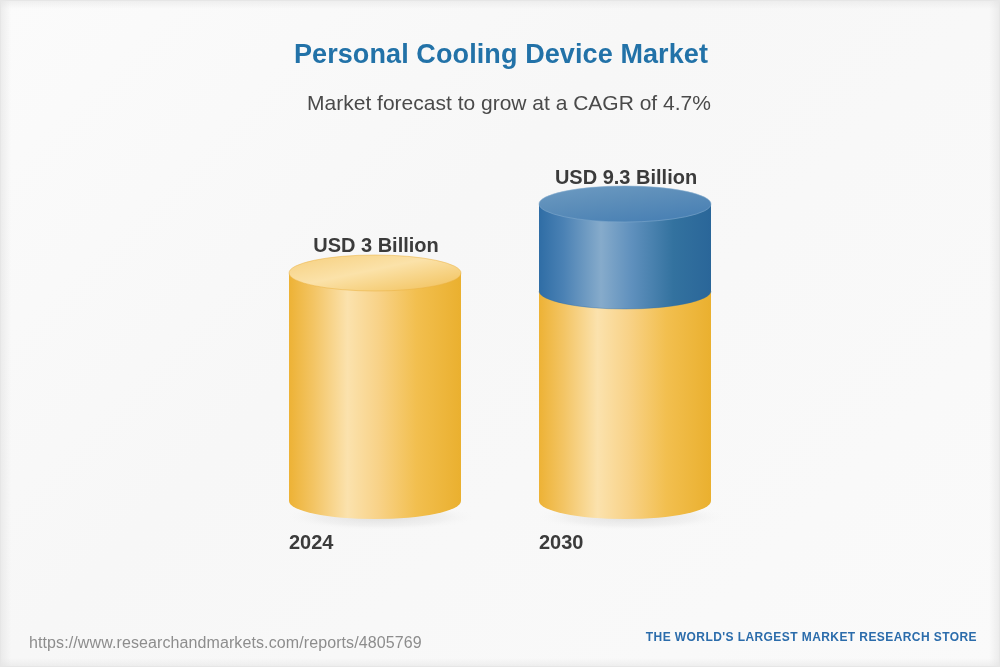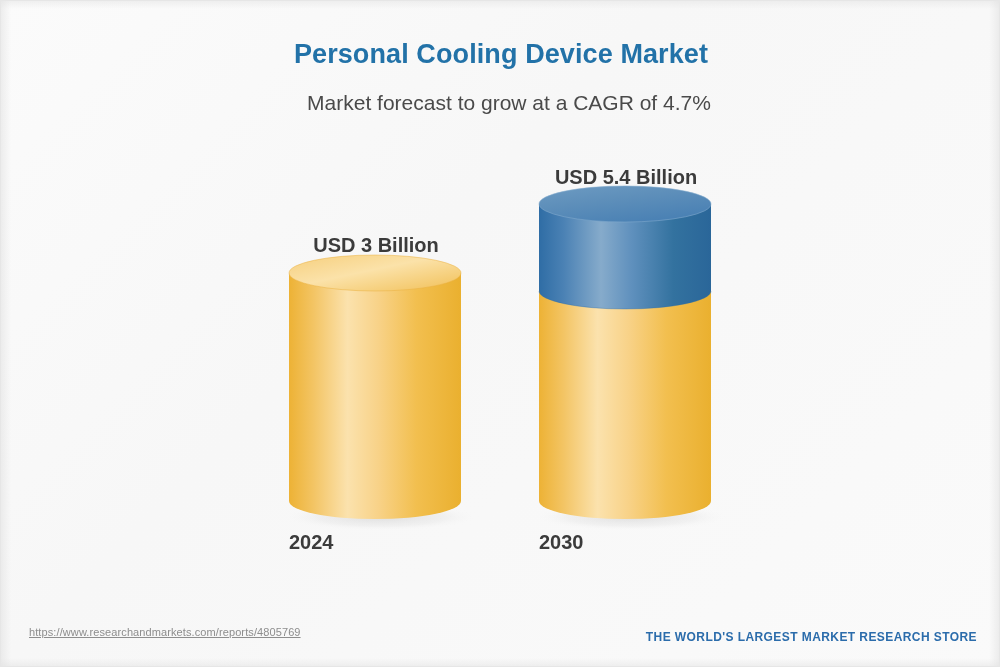--- a/index.html
+++ b/index.html
@@ -102,25 +102,24 @@
     top: 190px;
     width: 198px;
     height: 340px;
     overflow: visible;
   }
 
   
   .source-url {
     position: absolute;
     left: 28px;
-    bottom: 28px;
-    font-size: 11px;
+    bottom: 14px;
+    font-size: 16px;
     color: #8d8d8d;
     letter-spacing: 0.1px;
-    text-decoration: underline;
   }
   .brand {
     position: absolute;
     right: 22px;
     bottom: 22px;
     text-align: right;
   }
   .brand-wordmark {
     font-size: 29px;
     font-weight: bold;
@@ -180,21 +179,21 @@
 
         <ellipse cx="98" cy="82" rx="86" ry="18" fill="url(#yellowTop0)"></ellipse>
 
         <ellipse cx="98" cy="82" rx="86" ry="18" fill="none" stroke="#e9ae39" stroke-opacity="0.45" stroke-width="1"></ellipse>
       </svg>
 
       <div class="category-label">2024</div>
     </div>
 
     <div class="bar-group" id="bar-group-1">
-      <div class="value-label">USD 5.4 Billion</div>
+      <div class="value-label">USD 9.3 Billion</div>
 
       <svg class="cylinder-svg" viewBox="0 0 198 340">
         <defs>
           <linearGradient id="yellowBody1" x1="0" y1="0" x2="1" y2="0">
             <stop offset="0%" stop-color="#edb235"></stop>
             <stop offset="14%" stop-color="#f3c463"></stop>
             <stop offset="34%" stop-color="#fbe2ad"></stop>
             <stop offset="52%" stop-color="#f8d288"></stop>
             <stop offset="74%" stop-color="#f2bf4f"></stop>
             <stop offset="100%" stop-color="#eab02f"></stop>

